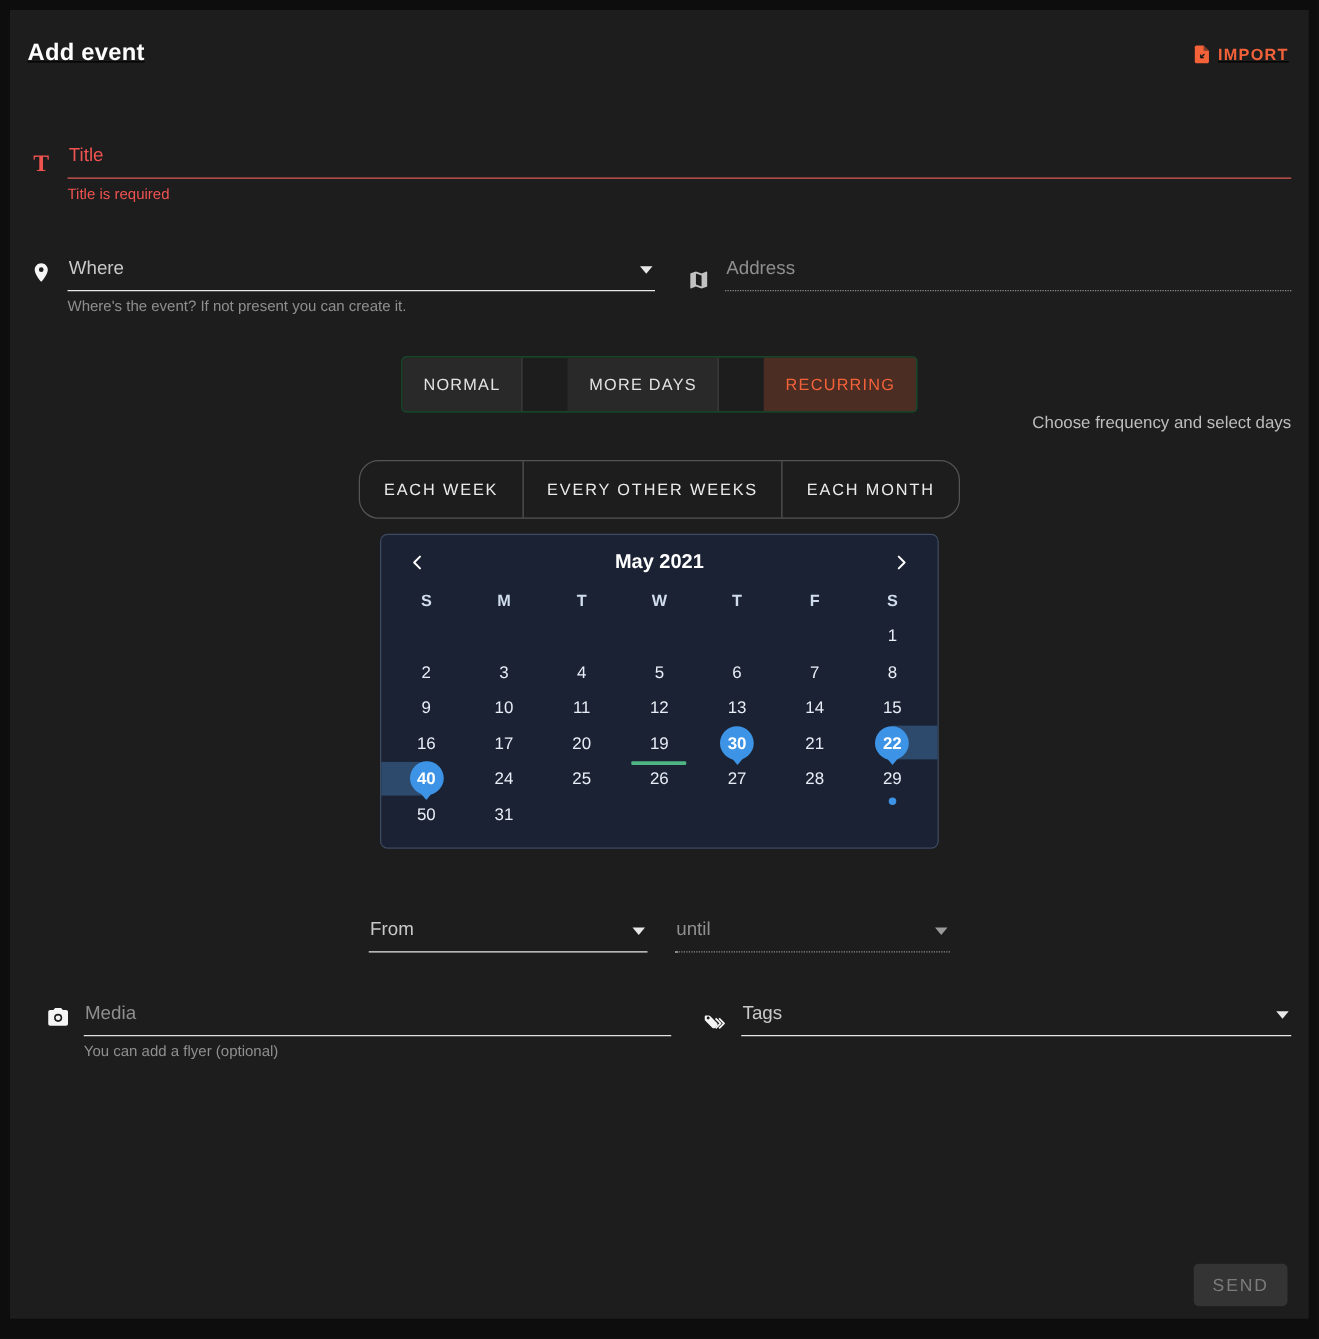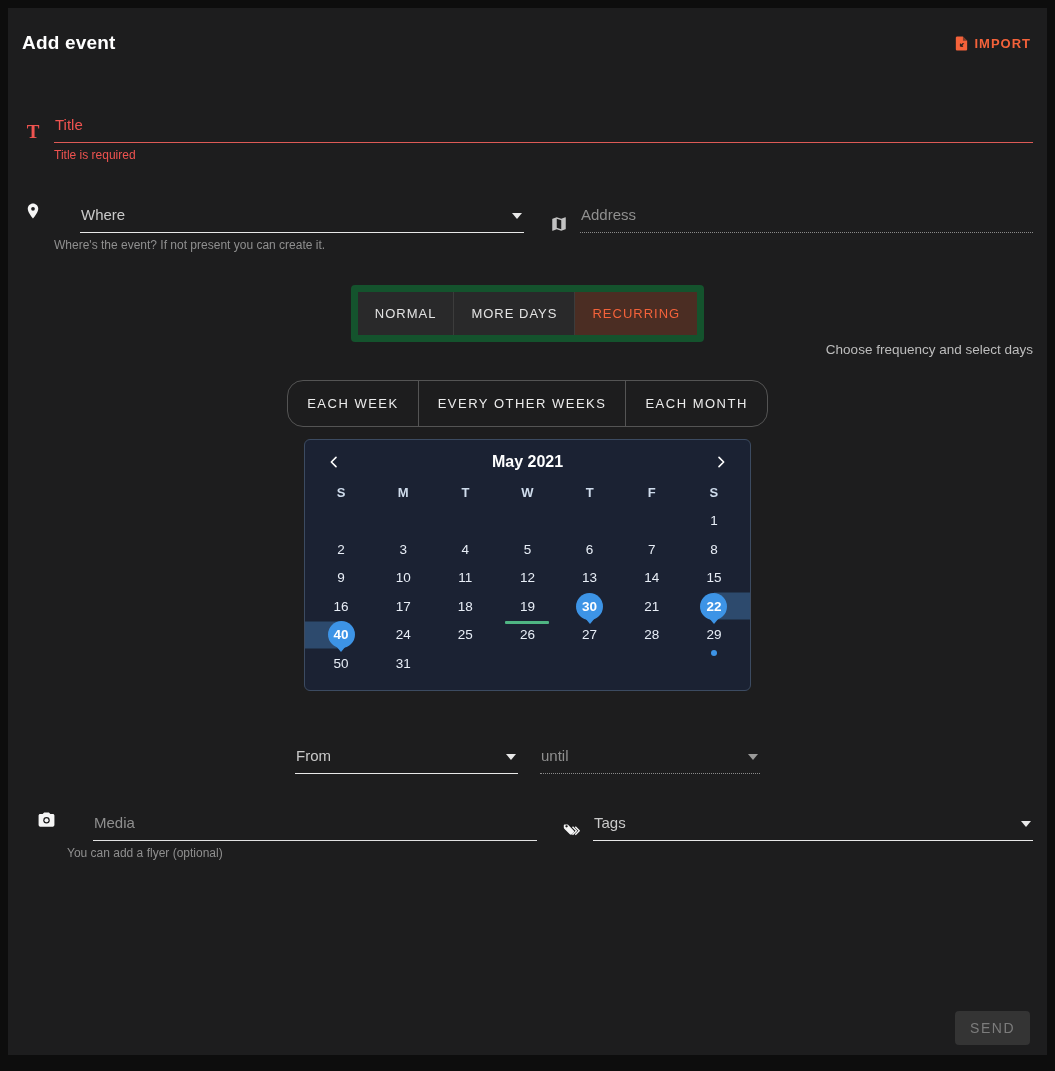--- a/index.html
+++ b/index.html
@@ -6,51 +6,51 @@
     --accent:#f4623a; --error:#ef5350; --panel:#1d1d1e; --panel2:#232324;
     --pin-blue:#3d94e6; --band:#2d4a6d; --green:#4fb583;
     --txt-bright:#e9e9e9; --txt-mid:#c9c9c9; --txt-dim:#8f8f8f;
     --cal-bg:#1b2233; --cal-border:#3c4b61; --cal-head:#cfdcec; --cal-day:#e8eef7;
   }
   *{box-sizing:border-box; margin:0; padding:0;}
   body{background:#0d0d0d; font-family:"Liberation Sans", sans-serif; width:1055px; height:1071px; overflow:hidden;}
   .frame{width:1039px; height:1047px; margin:8px; background:var(--panel); display:flex; flex-direction:column;}
 
   
-  .hdr{display:flex; justify-content:space-between; align-items:center; padding:24px 16px 0 14px;}
+  .hdr{display:flex; justify-content:space-between; align-items:center; padding:24px 16px 0 14px;text-decoration:underline;}
   .hdr h1{color:#fff; font-size:19px; font-weight:bold; letter-spacing:.2px;}
   .import-btn{display:flex; align-items:center; gap:4px; background:none; border:none; color:var(--accent); font-family:inherit; font-size:13px; letter-spacing:1px; font-weight:bold; cursor:pointer;}
   .import-btn svg{display:block;}
 
   
   .fields{padding:0 14px;}
   .frow{display:flex; align-items:flex-end;}
   .ficon{width:22px; display:flex; justify-content:center; align-items:center; margin-right:10px; flex:0 0 22px;}
   .fbody{flex:1; min-width:0;}
   .line-input{width:100%; background:transparent; border:none; border-bottom:1px solid #e2e2e2; color:var(--txt-bright); font-family:inherit; font-size:15px; padding:4px 0 9px 1px; outline:none;}
   .line-input::placeholder{color:var(--txt-dim);}
   .title-row{margin-top:58px;}
   .t-glyph{color:var(--error); font-weight:bold; font-size:19px; font-family:"Liberation Serif", serif;}
   .title-input{border-bottom:1px solid #dd5a56;}
   .title-input::placeholder{color:var(--error);}
   .helper{font-size:12px; color:var(--txt-dim); margin:5px 0 0 32px;}
   .helper.err{color:var(--error);}
 
   .two-col{display:flex; margin-top:40px;}
-  .col-left{flex:0 0 502px; display:flex; align-items:flex-start;gap:26px;}
+  .col-left{flex:0 0 502px; display:flex; align-items:center;}
   .col-right{flex:1; display:flex; align-items:flex-end; margin-left:24px;}
   .select{position:relative; border-bottom:1px solid #e8e8e8; color:var(--txt-mid); font-size:15px; padding:4px 22px 9px 1px; cursor:pointer;}
   .select .caret{position:absolute; right:2px; bottom:13px; width:0; height:0; border-left:5px solid transparent; border-right:5px solid transparent; border-top:6px solid #e8e8e8;}
   .dotted .line-input, .addr-input{border-bottom:1px dotted #8a8a8a;}
   .select.disabled{border-bottom:1px dotted #8a8a8a; color:var(--txt-dim);}
   .select.disabled .caret{border-top-color:#9a9a9a;}
 
   
   .tabs{display:flex; justify-content:center; margin-top:33px;}
-  .tabgroup{display:flex; border-radius:4px; overflow:hidden; border:7px solid #14532d;}
+  .tabgroup{display:flex; border-radius:4px; overflow:hidden; border:1px solid #14532d;gap:36px;}
   .tab{background:#29292a; color:#e3e3e3; border:none; border-right:1px solid #3c3c3c; font-family:inherit; font-size:13px; letter-spacing:1px; padding:14px 17px; cursor:pointer;}
   .tab:last-child{border-right:none;}
   .tab.sel{background:#4b2d23; color:var(--accent);}
   .tabs-caption{text-align:right; color:#bdbdbd; font-size:13.5px; margin-top:0;}
 
   .freq{display:flex; justify-content:center; margin-top:23px;}
   .freqgroup{display:flex; border:1px solid #545454; border-radius:16px;}
   .freq-btn{background:transparent; color:#ececec; border:none; border-right:1px solid #545454; font-family:inherit; font-size:13px; letter-spacing:1.5px; padding:15px 19px; cursor:pointer;}
   .freq-btn:last-child{border-right:none;}
 
@@ -235,21 +235,21 @@
           <div class="cal-cell">
             <span class="day">15</span>
           </div>
           <div class="cal-cell">
             <span class="day">16</span>
           </div>
           <div class="cal-cell">
             <span class="day">17</span>
           </div>
           <div class="cal-cell">
-            <span class="day">18</span>
+            <span class="day">20</span>
           </div>
           <div class="cal-cell">
             <span class="day">19</span>
             <span class="green-bar"></span>
           </div>
           <div class="cal-cell">
             <span class="day pin">30</span>
           </div>
           <div class="cal-cell">
             <span class="day">21</span>

